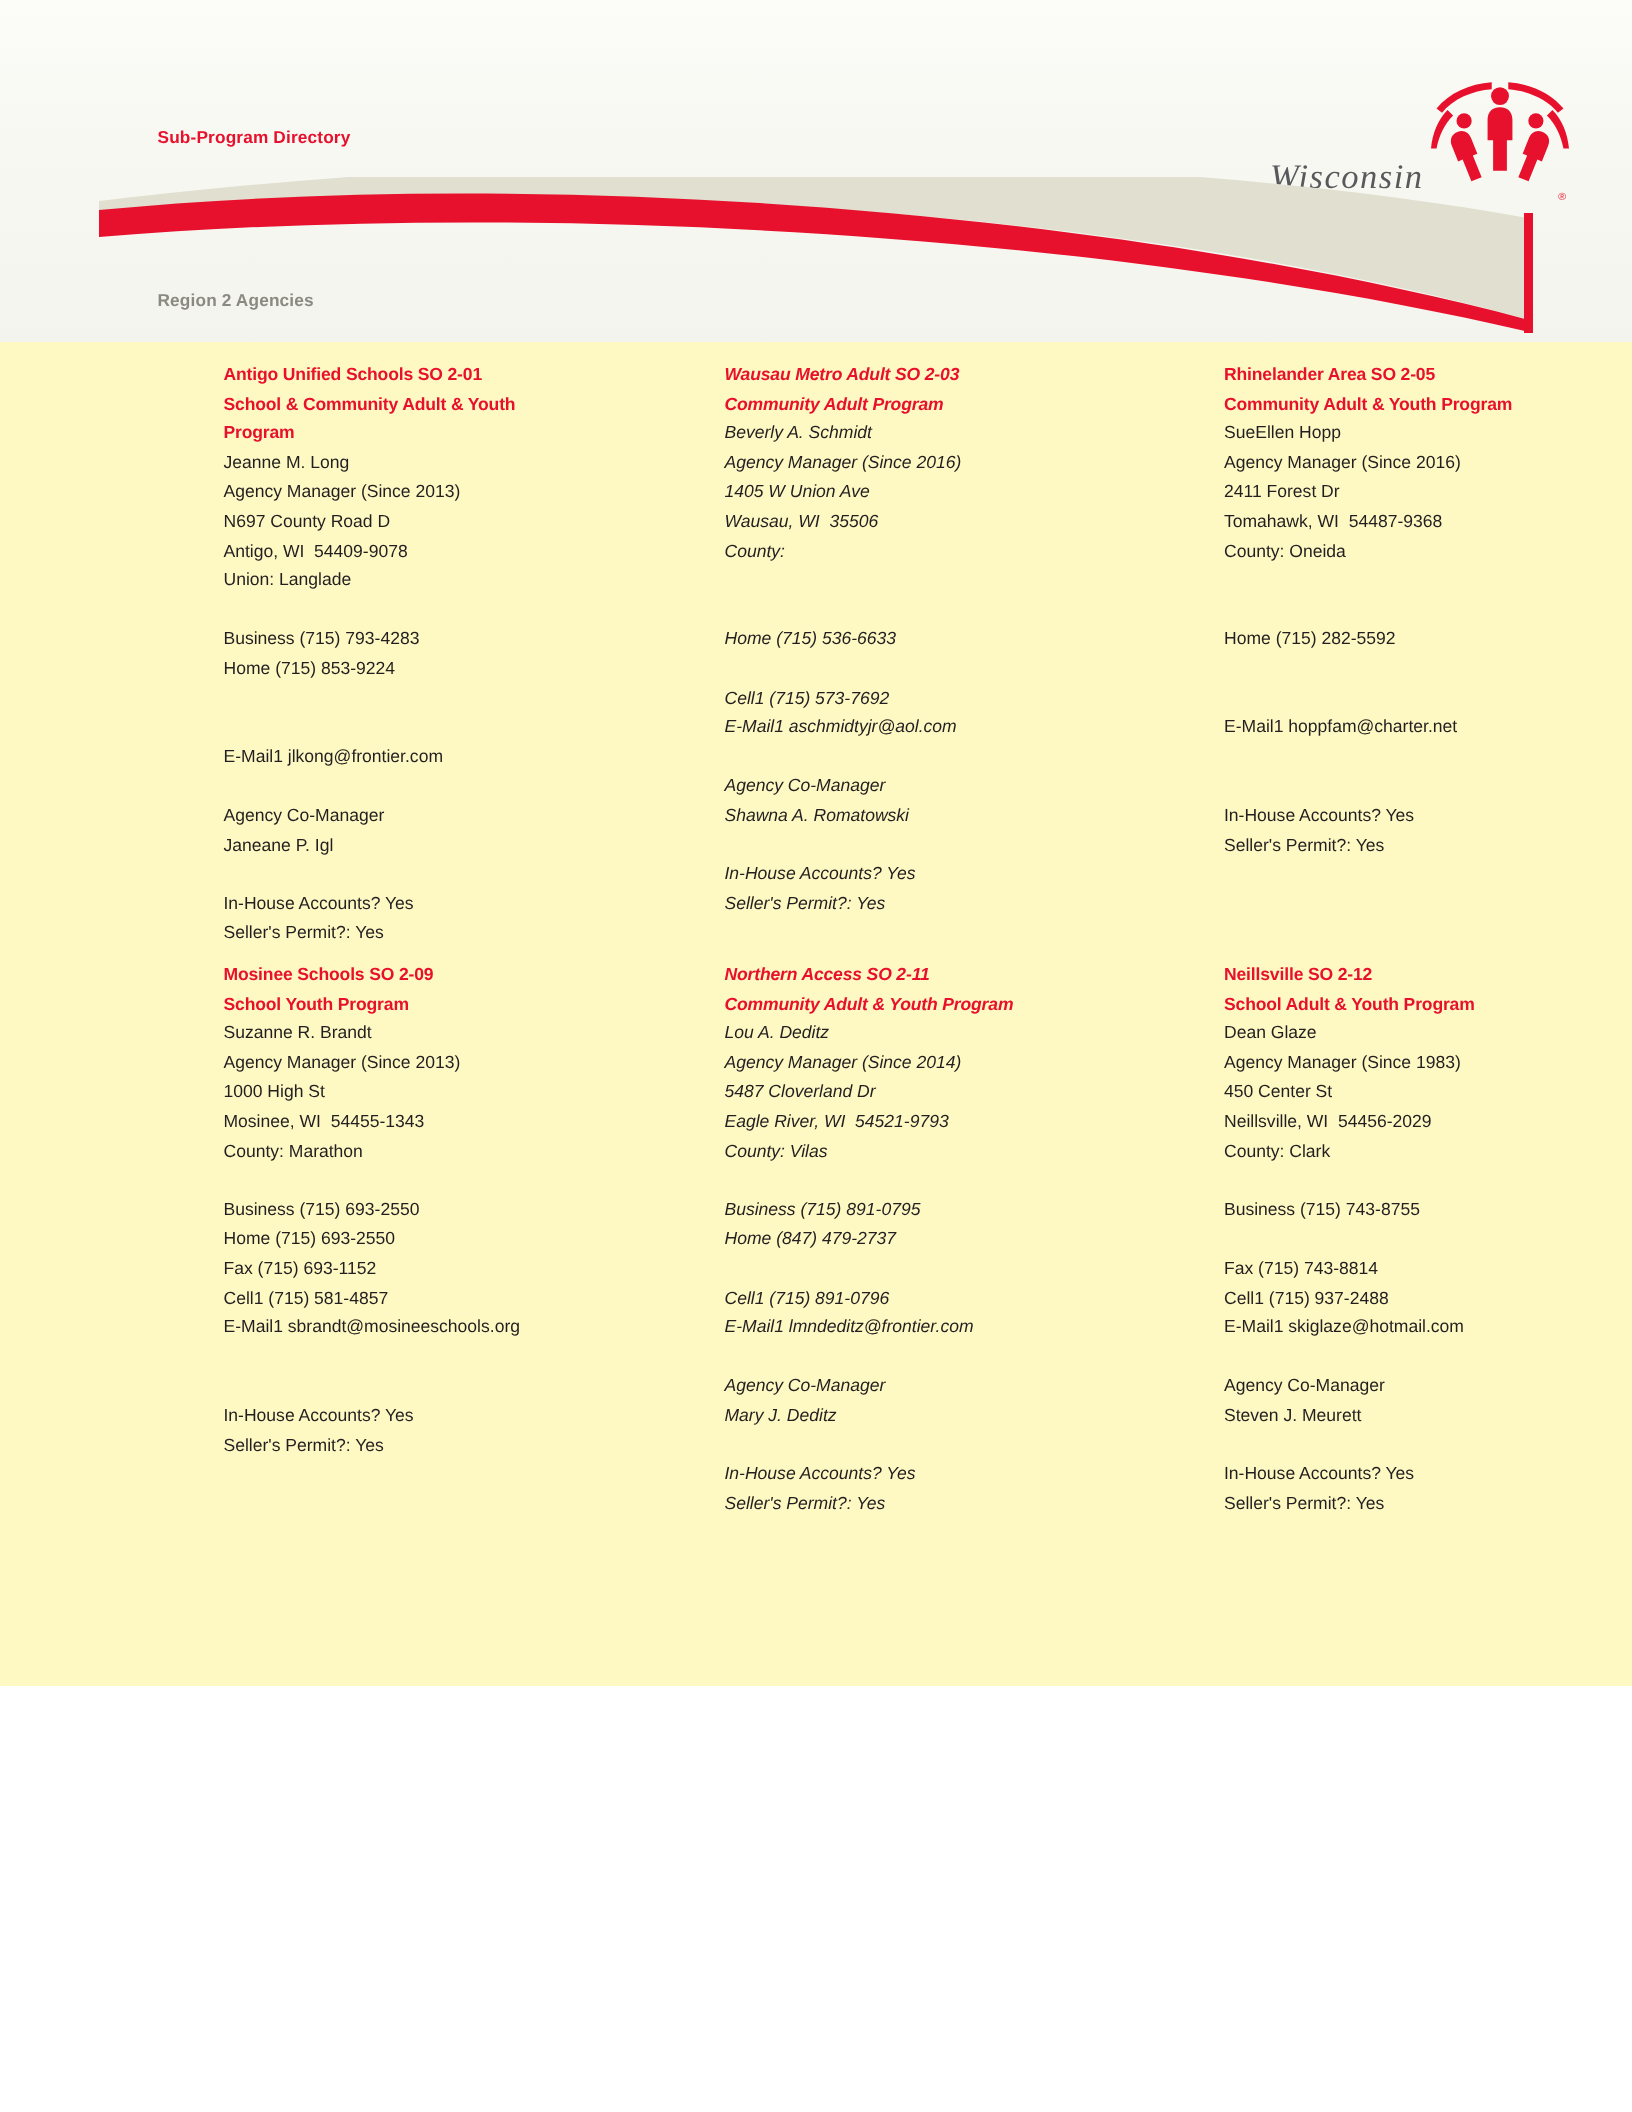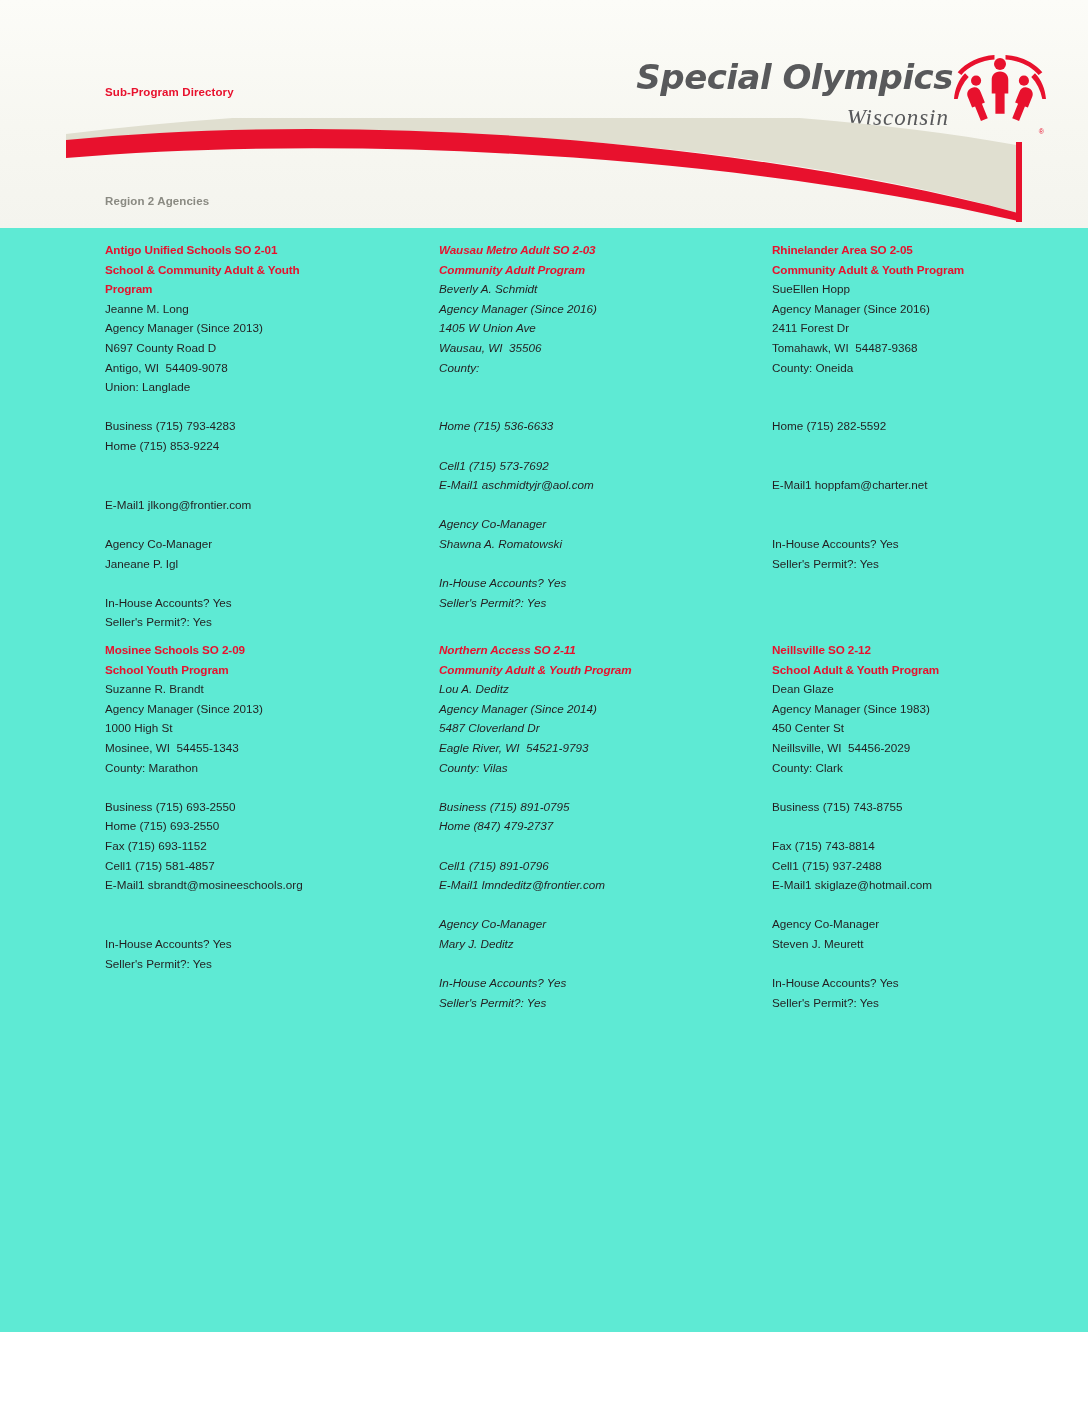--- a/index.html
+++ b/index.html
@@ -7,22 +7,22 @@
     padding: 0;
     background: #ffffff;
   }
   body {
     font-family: "Liberation Sans", sans-serif;
     color: #231f20;
   }
   .page {
     position: relative;
     width: 1088px;
-    height: 1332px;
-    background: #5eead4;
+    height: 1124px;
+    background: #fef9c3;
     overflow: hidden;
   }
   
   .header {
     position: absolute;
     left: 0;
     top: 0;
     width: 1088px;
     height: 228px;
     background: #fbfbf7;
@@ -108,20 +108,21 @@
   .col-grid {
     position: relative;
     width: 1088px;
   }
   .entry {
     position: absolute;
     width: 300px;
     font-size: 11.7px;
     line-height: 19.6px;
     color: #231f20;
+    margin-left: 44px;
   }
   .entry .ttl {
     color: #e8112d;
     font-weight: bold;
     letter-spacing: -0.1px;
   }
   .entry .line {
     white-space: pre;
   }
   .entry .blank {
@@ -137,21 +138,20 @@
 </head>
 <body>
 
 <div class="page">
 
   <div class="header">
     <div class="header-bg-tint"></div>
 
     <div class="subprogram-label">Sub-Program Directory</div>
 
-    <div class="brand-title">Special Olympics</div>
 
     <div class="brand-sub">Wisconsin</div>
 
     <svg class="logo" viewBox="0 0 100 100">
       <g fill="#e8112d">
 
         <circle cx="50" cy="24" r="6.5"></circle>
         <path d="M50 32 C44 32 41 36 41 41 L41 56 L45 56 L45 78 L55 78 L55 56 L59 56 L59 41 C59 36 56 32 50 32 Z"></path>
 
         <circle cx="24" cy="42" r="5.5"></circle>

